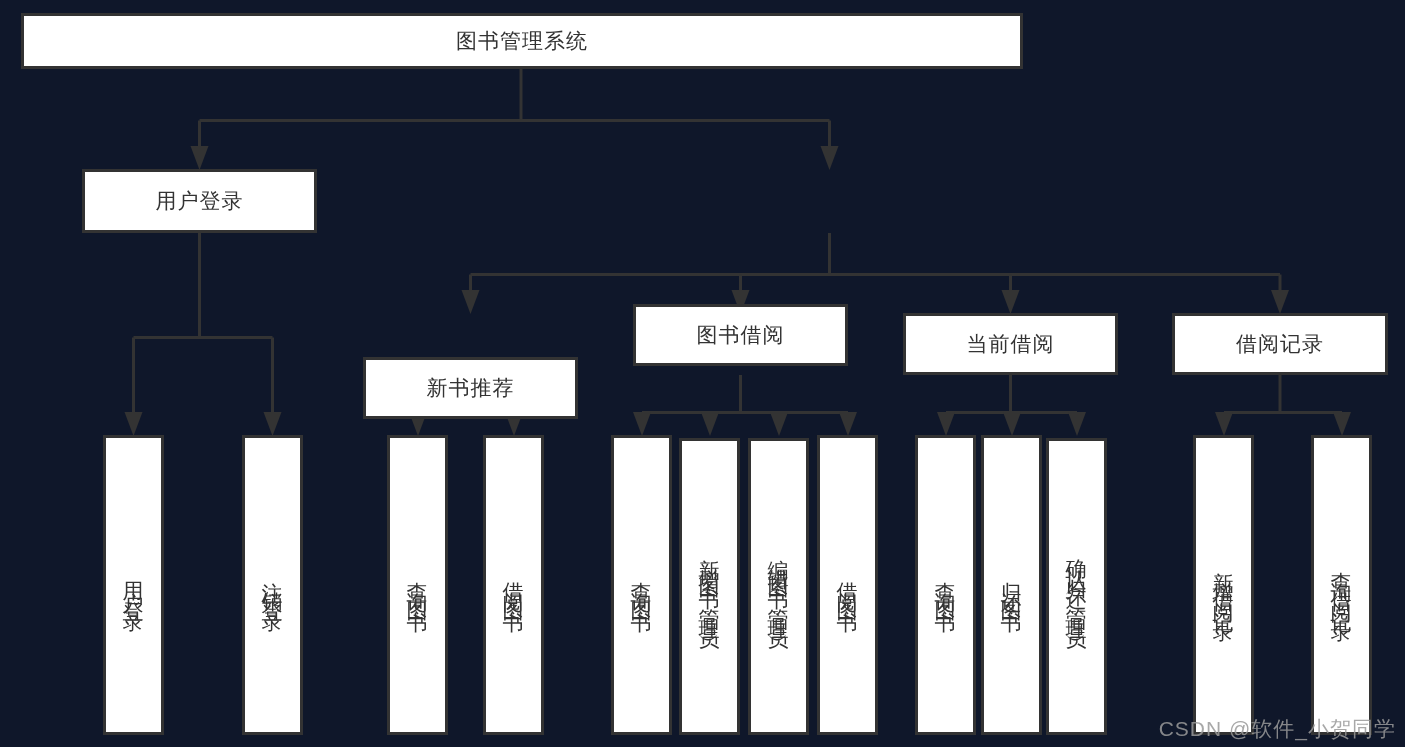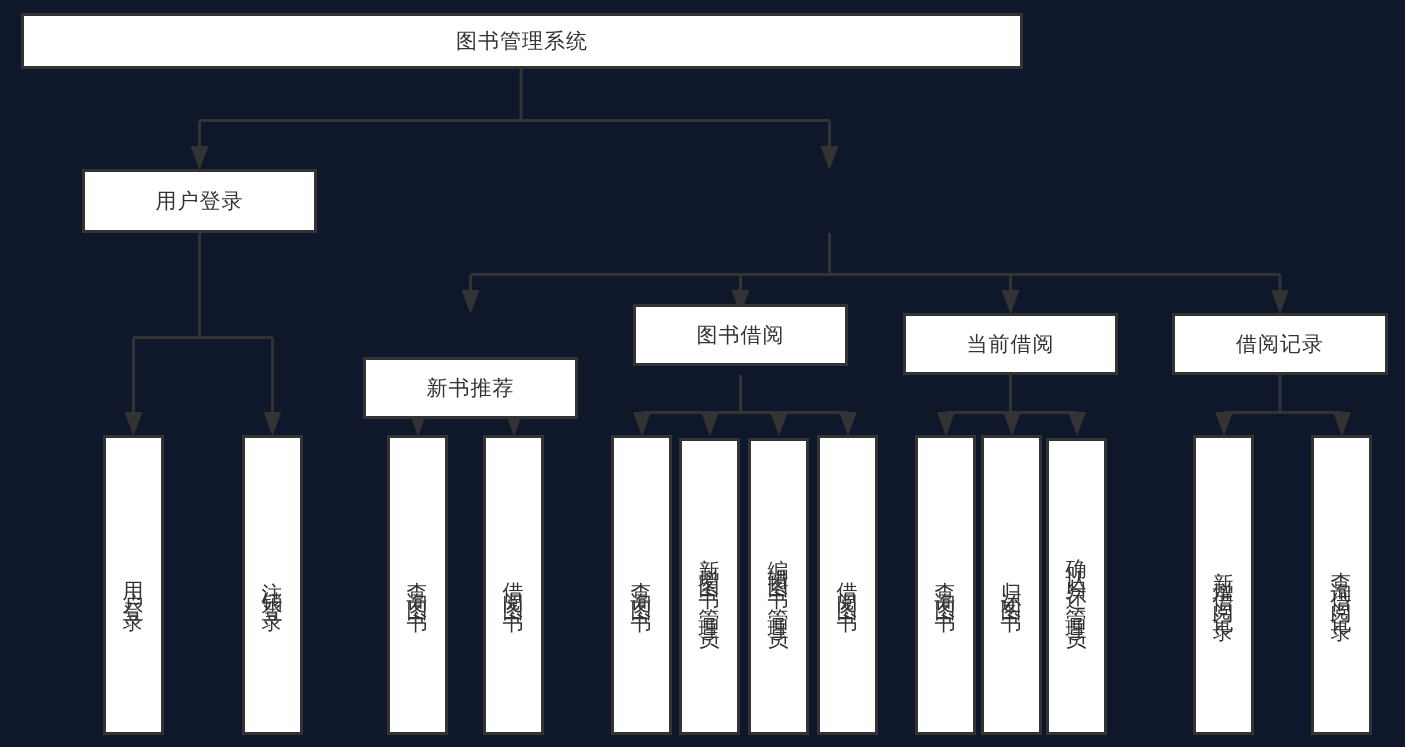--- a/index.html
+++ b/index.html
@@ -169,14 +169,15 @@
     <span class="vtext">确认归还（管理员）</span>
   </div>
 
   <div class="node leaf" style="left:1193px; top:435px; width:61px; height:300px;">
     <span class="vtext">新增借阅记录</span>
   </div>
   <div class="node leaf" style="left:1311px; top:435px; width:61px; height:300px;">
     <span class="vtext">查询借阅记录</span>
   </div>
 
+  <div class="watermark">CSDN @软件_小贺同学</div>
 
 </div>
 
 </body></html>

